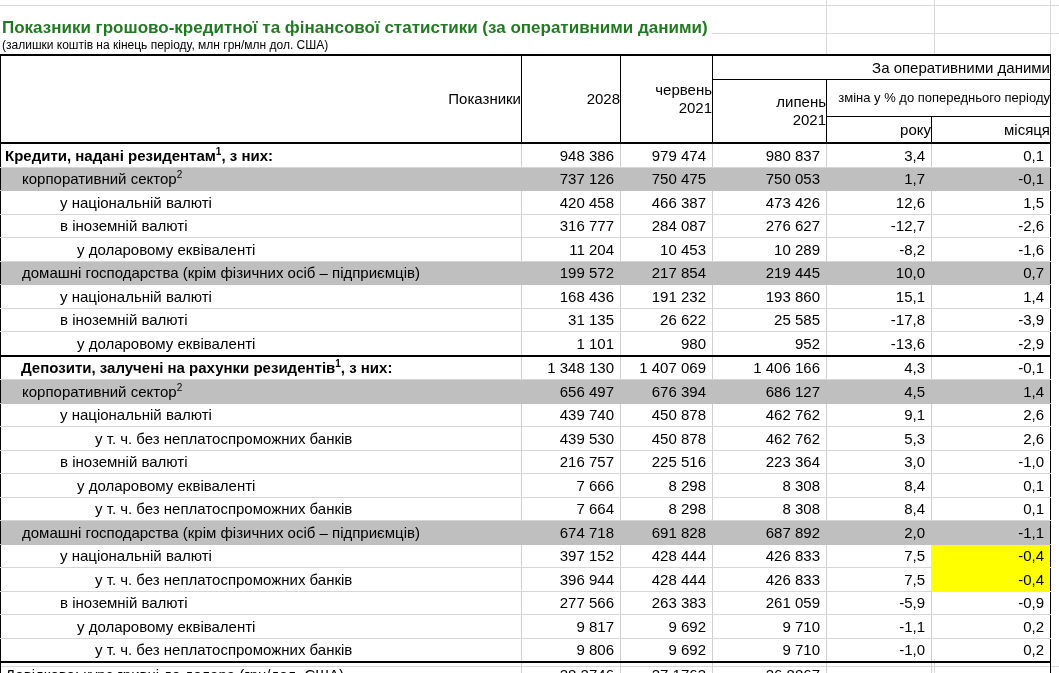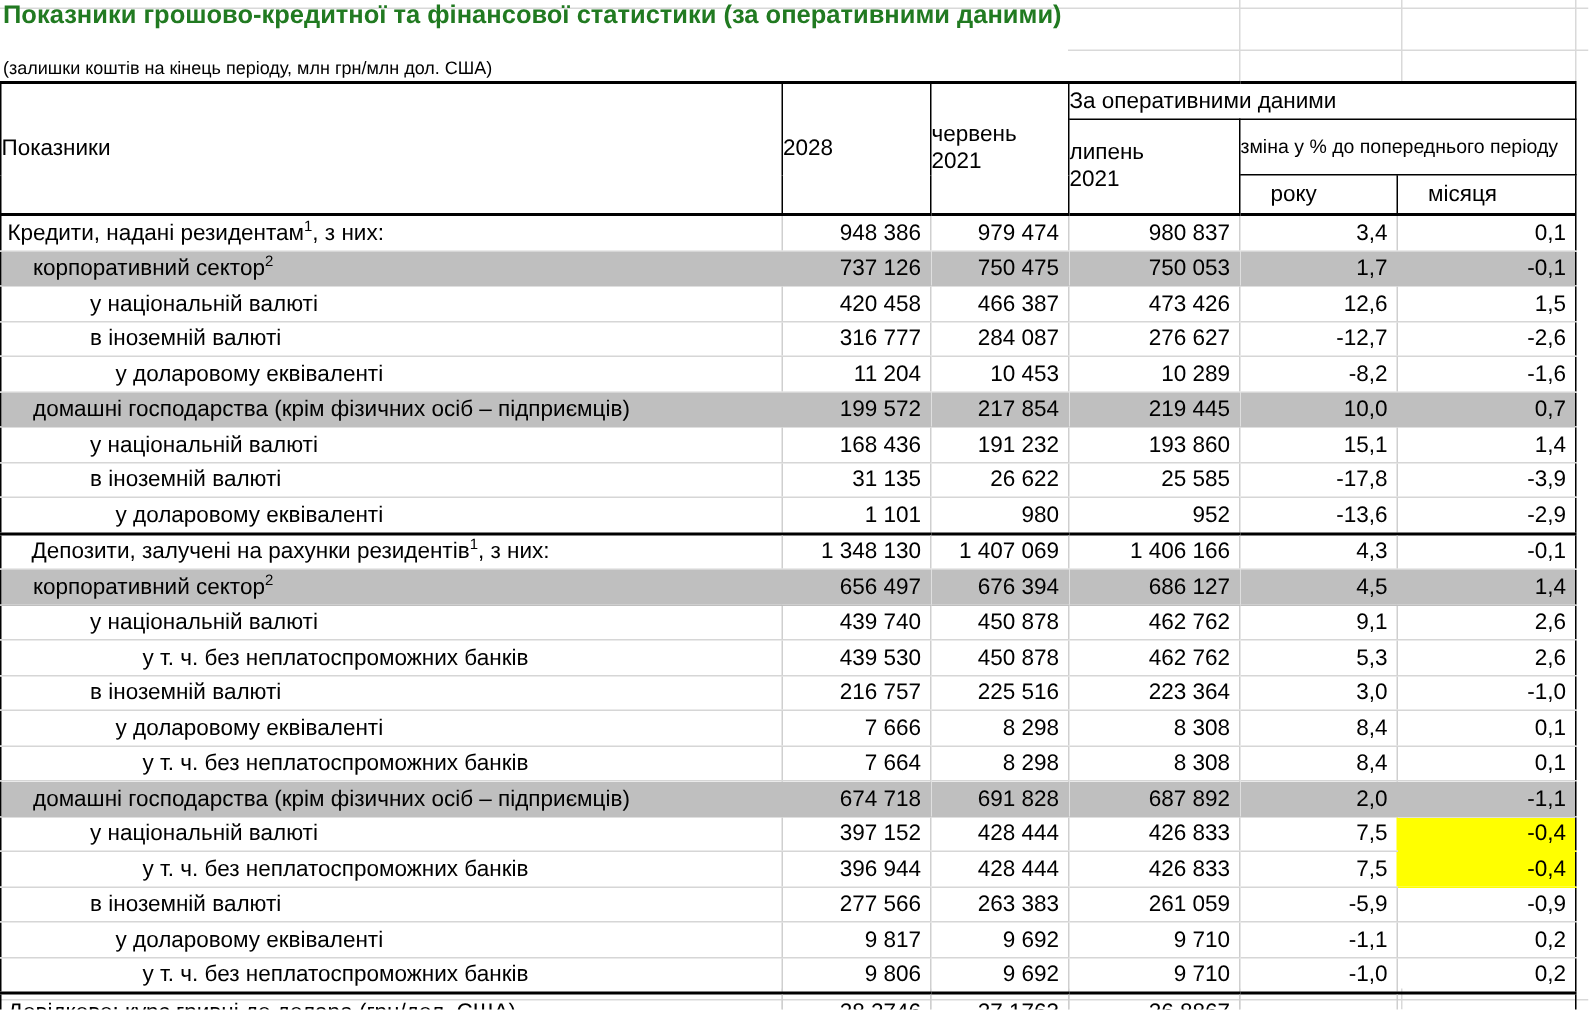--- a/index.html
+++ b/index.html
@@ -7,51 +7,51 @@
     --grid:#D9D9D9; --cellgrid:#CFCFCF; --ink:#000;
   }
   html,body{margin:0;padding:0;}
   body{
     width:1059px;height:673px;position:relative;background:#fff;
     font-family:"Liberation Sans","DejaVu Sans",sans-serif;color:var(--ink);
     overflow:hidden;
   }
   .gl{position:absolute;background:var(--grid);}
   .title{
-    position:absolute;left:2px;top:0;font-size:17px;font-weight:bold;
+    position:absolute;left:2px;top:18px;font-size:17px;font-weight:bold;
     color:var(--green);white-space:nowrap;
   }
   .subtitle{
     position:absolute;left:2px;top:38px;font-size:12px;white-space:nowrap;
   }
   table.tbl{
     position:absolute;left:0;top:54px;width:1050px;
     border-collapse:collapse;table-layout:fixed;
     border-left:1.5px solid #000;border-right:1.5px solid #000;
     border-top:2px solid #000;border-bottom:2px solid #000;
     font-size:15px;
   }
   .tbl th{
-    border:1px solid #000;font-weight:normal;text-align:left;
+    border:1px solid #000;font-weight:normal;text-align:right;
     vertical-align:middle;white-space:pre-line;padding:0;line-height:18px;
     overflow:hidden;
   }
   .tbl thead tr.h1 th{height:23px;}
   .tbl thead tr.h2 th{height:36px;}
   .tbl thead tr.h3 th{height:25px;padding-left:20px;}
   .tbl th.small{font-size:13px;}
   .tbl tbody td{
     height:22.5px;padding:0;vertical-align:middle;white-space:nowrap;
     overflow:hidden;border-bottom:1px solid #D6D6D6;
   }
   .tbl tbody tr:first-child td{border-top:2px solid #000;}
   .tbl tbody tr.thick-top td{border-top:2px solid #000;}
   .tbl tbody td.v{text-align:right;padding-right:6px;border-left:1px solid var(--cellgrid);}
   .tbl tbody td.label{padding-left:4px;}
-  .tbl tbody tr.bold td.label{font-weight:normal;}
+  .tbl tbody tr.bold td.label{font-weight:bold;}
   .tbl tbody tr.gray td{
     background:var(--gray);
     border-left-color:var(--gray);border-bottom-color:var(--gray);
   }
   .tbl tbody td.hl{
     background:var(--yellow);
     border-left-color:var(--yellow);border-bottom-color:var(--yellow);
   }
   sup{font-size:10px;line-height:0;}
 </style>

